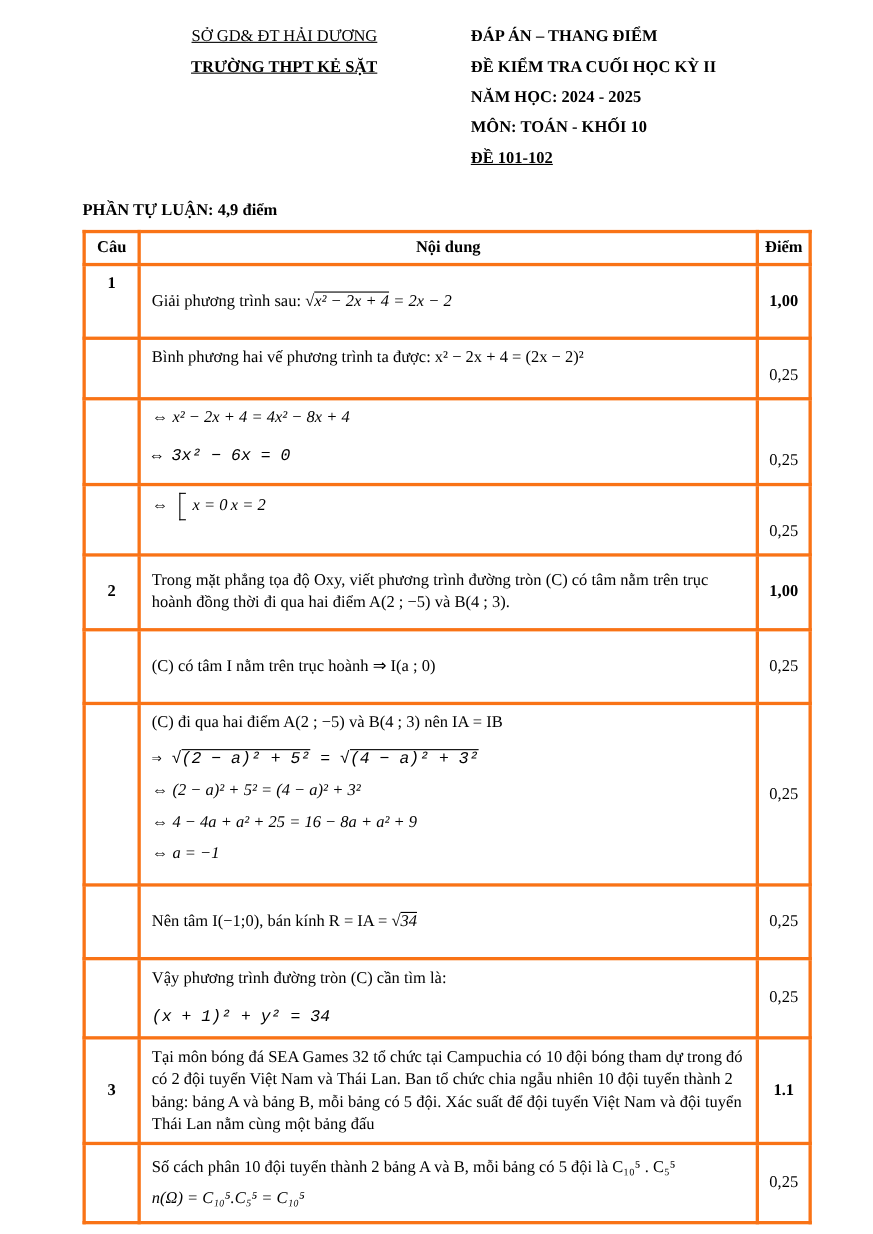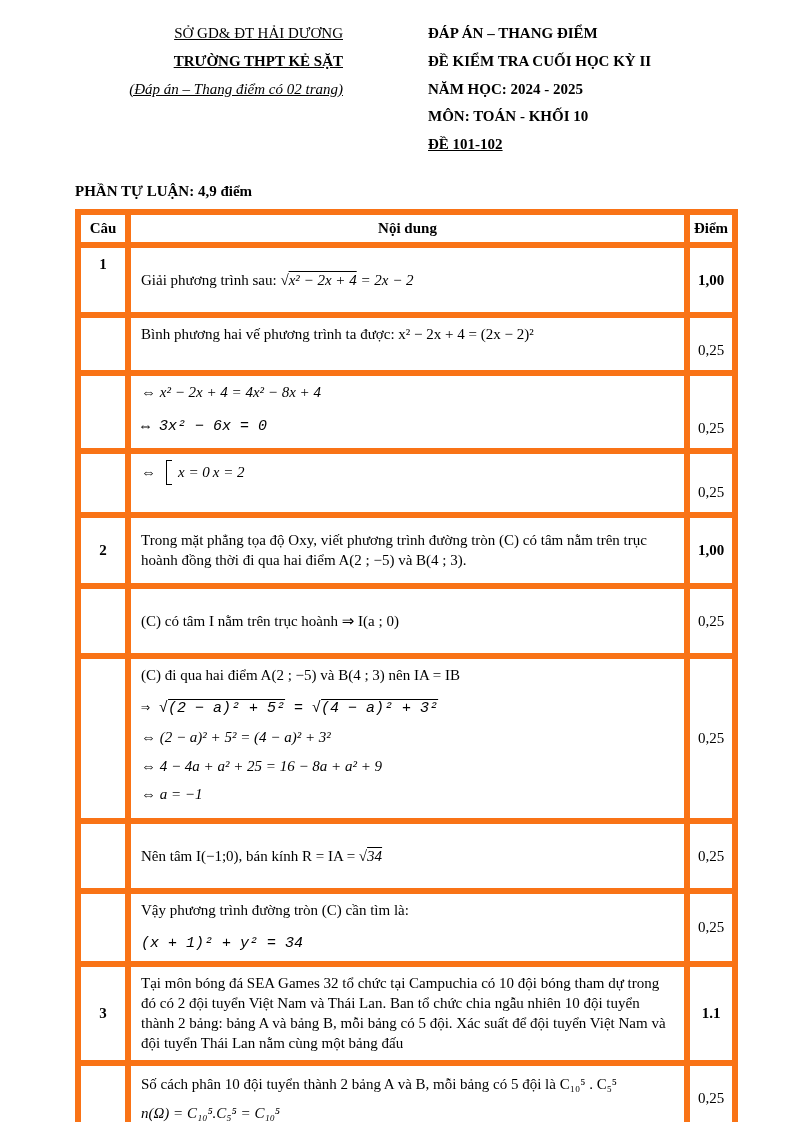--- a/index.html
+++ b/index.html
@@ -17,21 +17,21 @@
   .header-right { width:310px; }
   .h-line { margin-bottom:9px; line-height:1.25; }
   .bold { font-weight:bold; }
   .italic { font-style:italic; }
   .underline { text-decoration:underline; }
 
   .section-title { margin-top:20px; margin-bottom:9px; font-weight:bold; }
 
   
   table { border-collapse:collapse; width:100%; table-layout:fixed; }
-  td, th { border:6px solid #f97316; box-sizing:border-box; }
+  td, th { border:3px solid #f97316; box-sizing:border-box; }
   th { font-weight:bold; text-align:center; padding:5px 2px; }
   td { padding:6px 10px; vertical-align:middle; line-height:1.35; }
   .cau-cell  { text-align:center; font-weight:bold; padding:6px 2px; }
   .diem-cell { text-align:center; padding:22px 2px; }
   .vt { vertical-align:top; }
   .vb { vertical-align:bottom; padding-bottom:10px; }
 
   .m { font-style:italic; }                 
   .rad { text-decoration:overline; }        
   .gap-sm { margin-top:8px; }
@@ -46,21 +46,20 @@
 </style>
 </head>
 <body>
 
 <div class="page">
 
   <div class="header">
     <div class="header-left">
       <div class="h-line">SỞ GD&amp; ĐT HẢI DƯƠNG</div>
       <div class="h-line bold">TRƯỜNG THPT KẺ SẶT</div>
-      <div class="h-line italic">(Đáp án – Thang điểm có 02 trang)</div>
     </div>
     <div class="header-right">
       <div class="h-line bold">ĐÁP ÁN – THANG ĐIỂM</div>
       <div class="h-line bold">ĐỀ KIỂM TRA CUỐI HỌC KỲ II</div>
       <div class="h-line bold">NĂM HỌC: 2024 - 2025</div>
       <div class="h-line bold">MÔN: TOÁN - KHỐI 10</div>
       <div class="h-line bold underline">ĐỀ 101-102</div>
     </div>
   </div>
 

